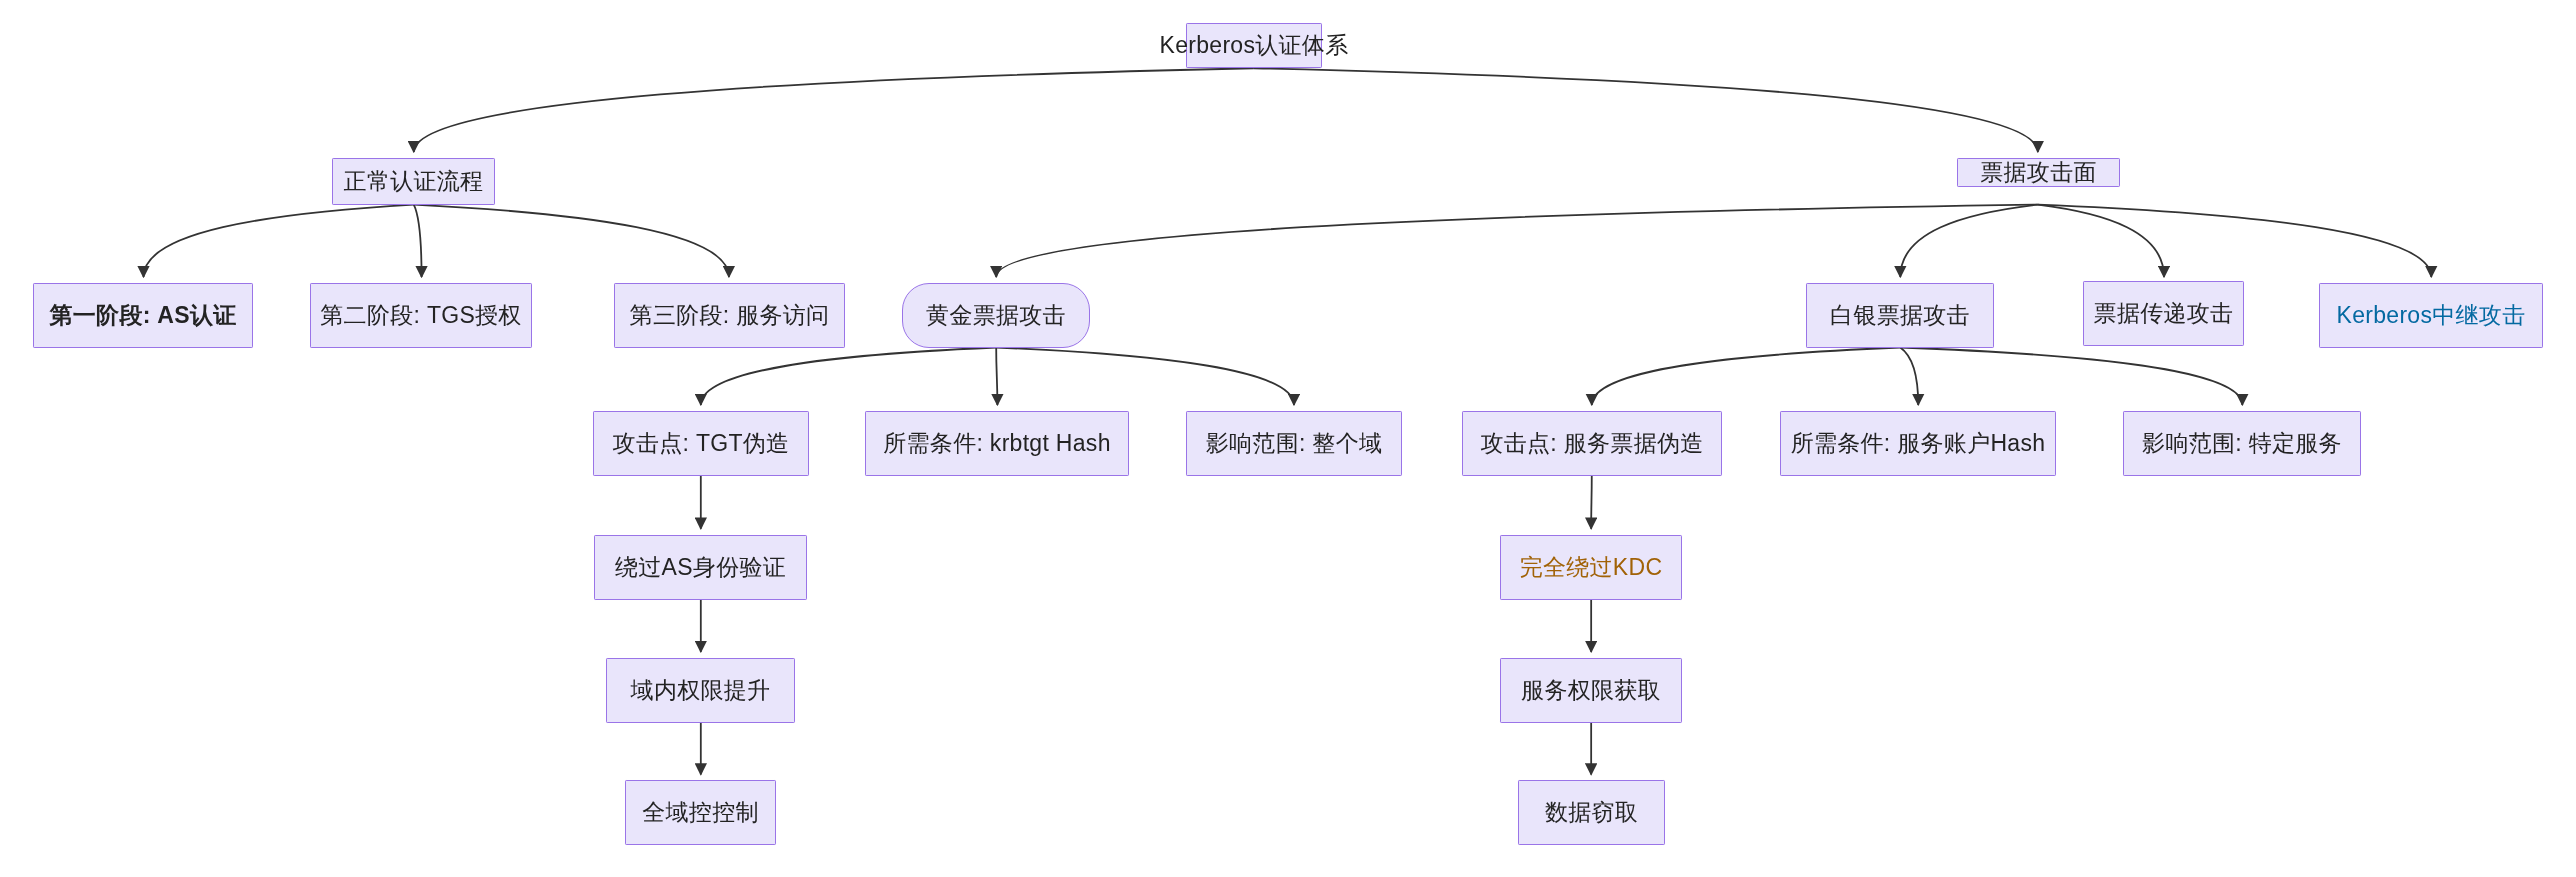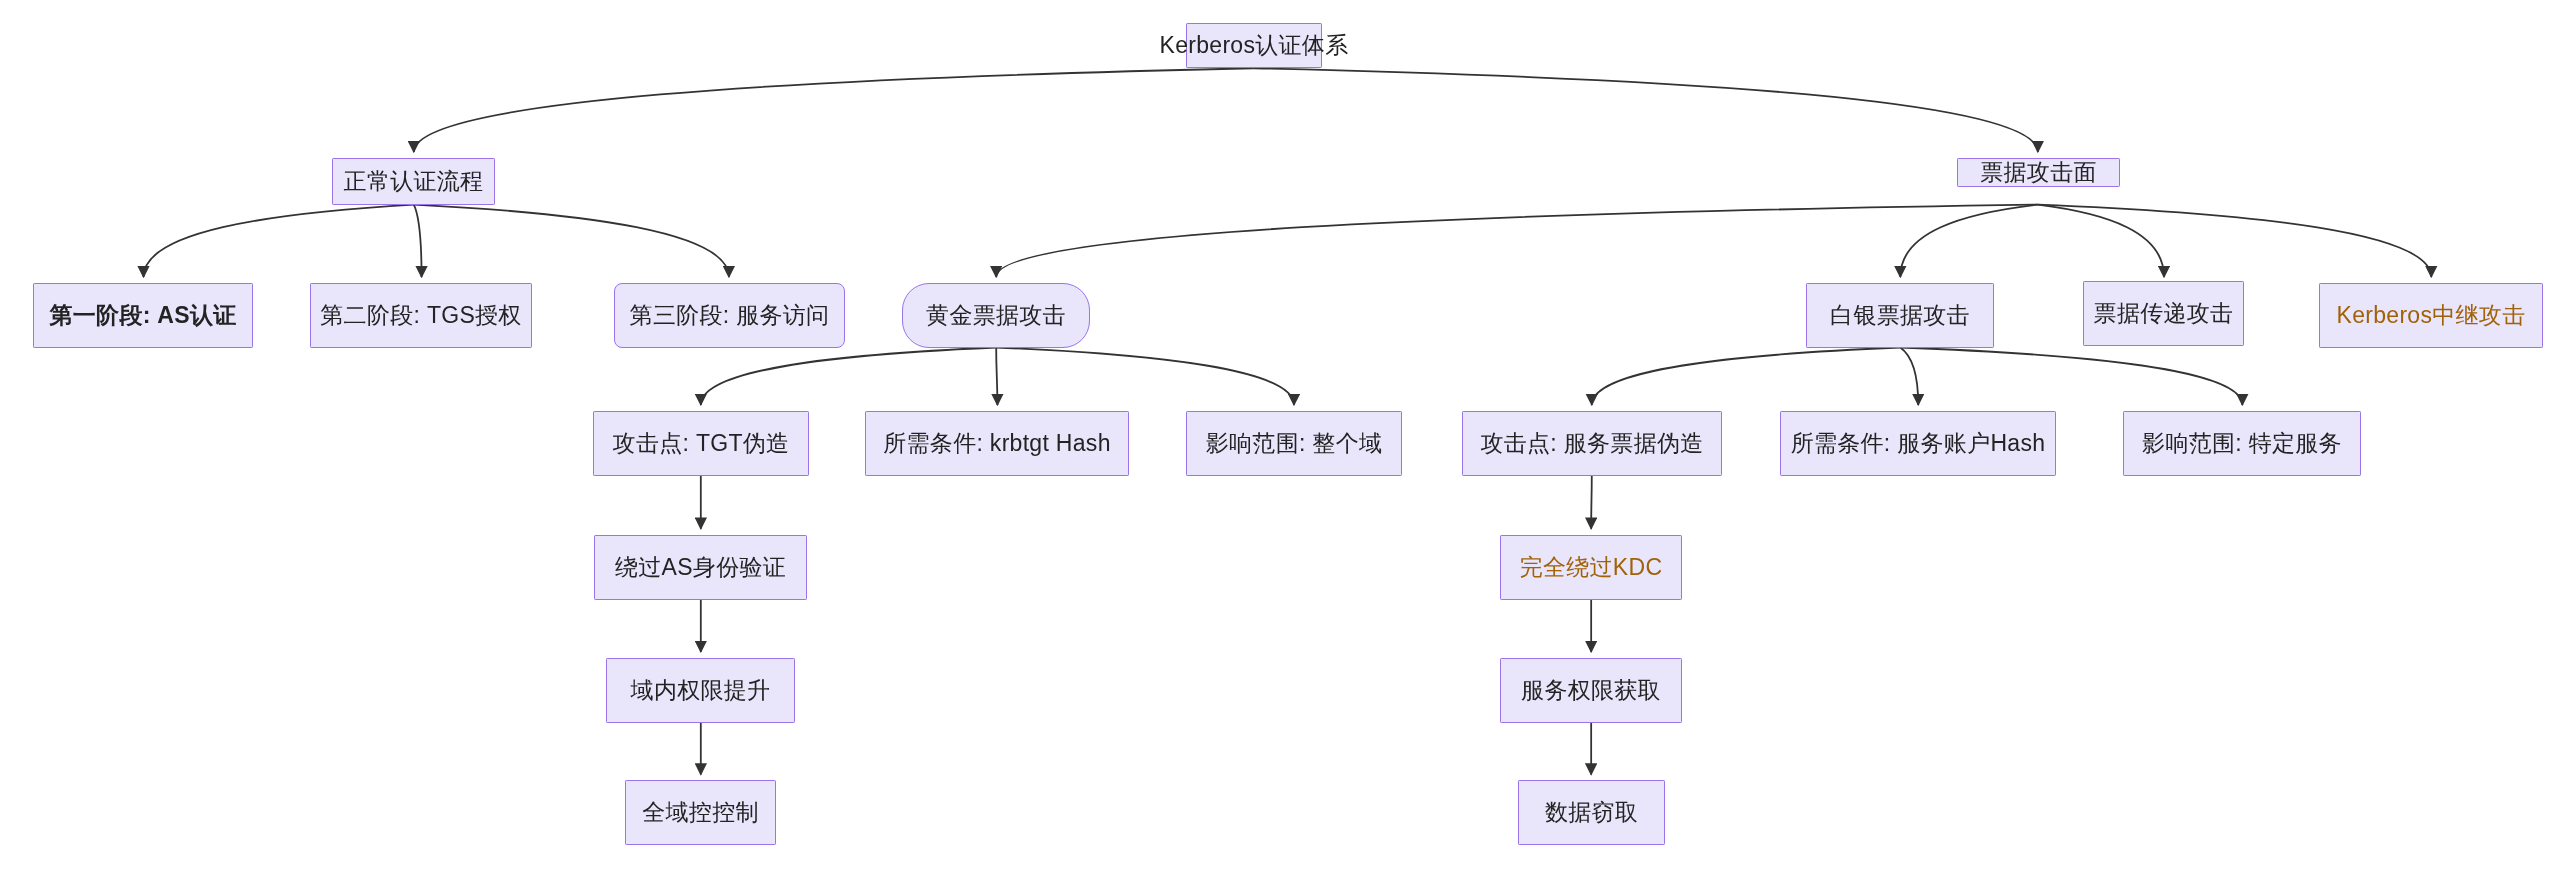--- a/index.html
+++ b/index.html
@@ -90,33 +90,33 @@
       </div>
       <div class="node" style="left: 1957px; top: 158px; width: 163px; height: 29px; background: rgb(233, 229, 251); border-color: rgb(154, 116, 232); color: rgb(35, 35, 35);">
         <span class="node-label">票据攻击面</span>
       </div>
       <div class="node" style="left: 33px; top: 283px; width: 220px; height: 65px; background: rgb(233, 229, 251); border-color: rgb(154, 116, 232); color: rgb(35, 35, 35); font-weight: bold;">
         <span class="node-label">第一阶段: AS认证</span>
       </div>
       <div class="node" style="left: 310px; top: 283px; width: 222px; height: 65px; background: rgb(233, 229, 251); border-color: rgb(154, 116, 232); color: rgb(35, 35, 35);">
         <span class="node-label">第二阶段: TGS授权</span>
       </div>
-      <div class="node" style="left: 614px; top: 283px; width: 231px; height: 65px; background: rgb(233, 229, 251); border-color: rgb(154, 116, 232); color: rgb(35, 35, 35); border-radius: 8px;">
+      <div class="node" style="left: 614px; top: 283px; width: 231px; height: 65px; background: rgb(233, 229, 251); border-color: rgb(154, 116, 232); color: rgb(35, 35, 35);">
         <span class="node-label">第三阶段: 服务访问</span>
       </div>
       <div class="node" style="left: 902px; top: 283px; width: 188px; height: 65px; background: rgb(233, 229, 251); border-color: rgb(154, 116, 232); color: rgb(35, 35, 35); border-radius: 27px;">
         <span class="node-label">黄金票据攻击</span>
       </div>
       <div class="node" style="left: 1806px; top: 283px; width: 188px; height: 65px; background: rgb(233, 229, 251); border-color: rgb(154, 116, 232); color: rgb(35, 35, 35);">
         <span class="node-label">白银票据攻击</span>
       </div>
       <div class="node" style="left: 2083px; top: 281px; width: 161px; height: 65px; background: rgb(233, 229, 251); border-color: rgb(154, 116, 232); color: rgb(35, 35, 35);">
         <span class="node-label">票据传递攻击</span>
       </div>
-      <div class="node" style="left: 2319px; top: 283px; width: 224px; height: 65px; background: rgb(233, 229, 251); border-color: rgb(154, 116, 232); color: #a16207;">
+      <div class="node" style="left: 2319px; top: 283px; width: 224px; height: 65px; background: rgb(233, 229, 251); border-color: rgb(154, 116, 232); color: #0369a1;">
         <span class="node-label">Kerberos中继攻击</span>
       </div>
       <div class="node" style="left: 593px; top: 411px; width: 216px; height: 65px; background: rgb(233, 229, 251); border-color: rgb(154, 116, 232); color: rgb(35, 35, 35);">
         <span class="node-label">攻击点: TGT伪造</span>
       </div>
       <div class="node" style="left: 865px; top: 411px; width: 264px; height: 65px; background: rgb(233, 229, 251); border-color: rgb(154, 116, 232); color: rgb(35, 35, 35);">
         <span class="node-label">所需条件: krbtgt Hash</span>
       </div>
       <div class="node" style="left: 1186px; top: 411px; width: 216px; height: 65px; background: rgb(233, 229, 251); border-color: rgb(154, 116, 232); color: rgb(35, 35, 35);">
         <span class="node-label">影响范围: 整个域</span>

